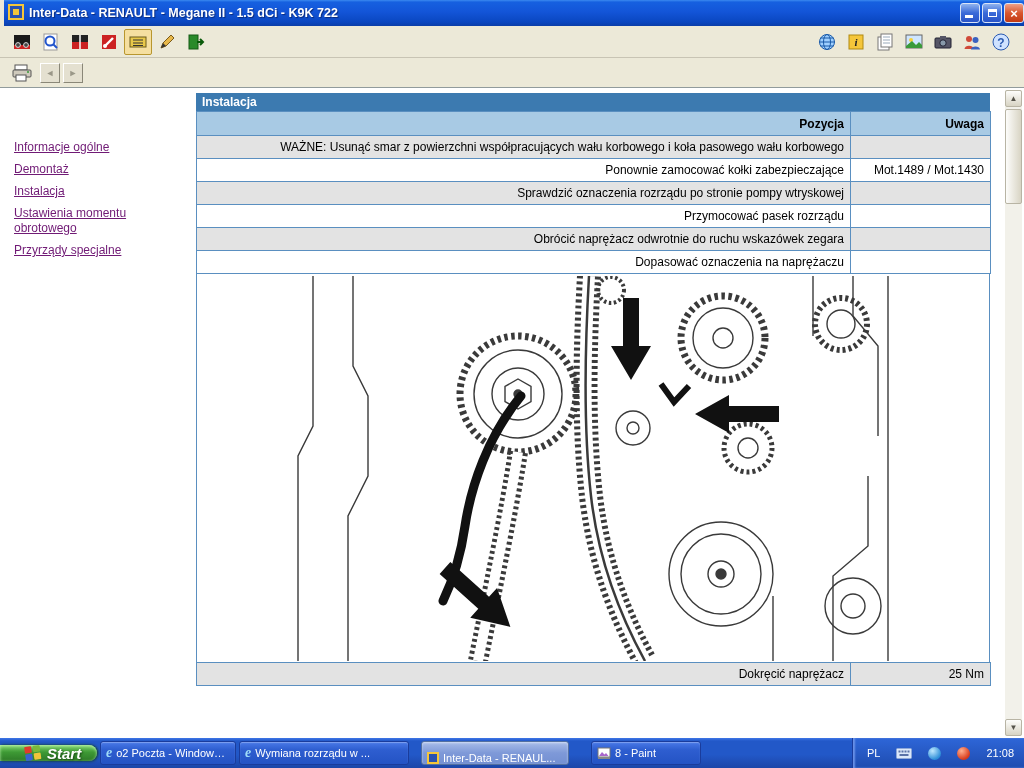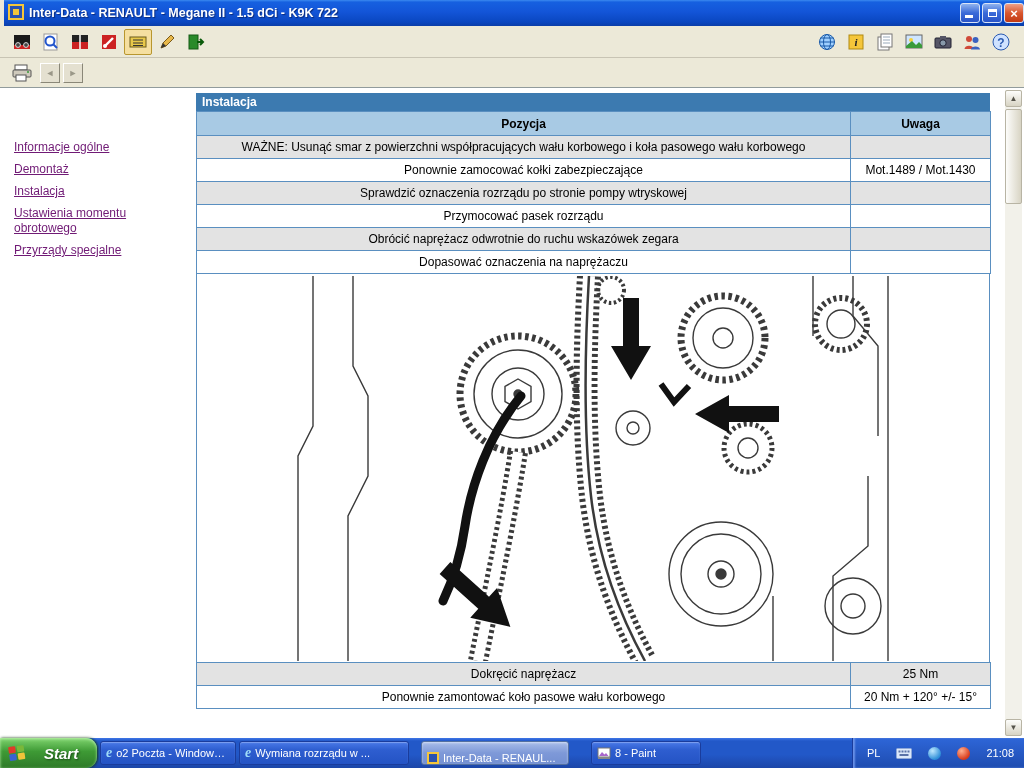--- a/index.html
+++ b/index.html
@@ -37,21 +37,21 @@
   
   .main { position:absolute; top:88px; left:0; width:1024px; height:650px; background:#fff; }
   .sidebar { position:absolute; left:0; top:0; width:196px; height:650px; padding:52px 0 0 14px; }
   .side-link { display:block; color:#701a75; text-decoration:underline; margin-bottom:7px;
     width:160px; line-height:15px; cursor:pointer; }
 
   .content { position:absolute; left:196px; top:5px; width:794px; }
   .section-header { height:18px; line-height:18px; background:#3C7AB0; color:#fff;
     font-weight:bold; padding:0 6px; }
   table.dt { width:794px; border-collapse:collapse; table-layout:fixed; }
-  table.dt td, table.dt th { border:1px solid #5A8FC0; padding:4px 6px; text-align:center;
+  table.dt td, table.dt th { border:1px solid #5A8FC0; padding:4px 6px; text-align:right;
     font-size:12px; overflow:hidden; white-space:nowrap; }
   table.dt th { background:#A8CAE4; font-weight:bold; height:24px; }
   .col-p { width:654px; } .col-u { width:140px; }
   tr.gray td { background:#E3E3E3; }
   tr.white td { background:#fff; }
   .diagram-row { width:794px; height:388px; border-left:1px solid #5A8FC0;
     border-right:1px solid #5A8FC0; background:#fff; display:flex; align-items:center;
     justify-content:center; }
 
   
@@ -61,21 +61,21 @@
     display:flex; align-items:center; justify-content:center; cursor:pointer; border-radius:2px; }
   .sb-up { top:0; } .sb-down { bottom:0; }
   .sb-thumb { position:absolute; left:0; top:19px; width:17px; height:95px;
     background:linear-gradient(90deg,#FDFDFB,#D8D4C4); border:1px solid #B8B4A4;
     border-radius:2px; cursor:pointer; }
 
   
   .taskbar { position:absolute; left:0; bottom:0; width:1024px; height:30px;
     background:linear-gradient(180deg,#3E76E8 0%,#2258C8 10%,#2258C8 55%,#1C46A8 100%);
     display:flex; align-items:center; }
-  .start-btn { height:30px; width:97px; display:flex; align-items:center; gap:18px; padding-left:8px;
+  .start-btn { height:16px; width:97px; display:flex; align-items:center; gap:5px; padding-left:24px;
     background:linear-gradient(180deg,#7FD46F 0%,#3E9A35 45%,#2E7A28 100%);
     border-radius:0 11px 11px 0; cursor:pointer; box-shadow:inset 0 1px 3px #b8f0a8, 1px 0 3px #123a0e; }
   .start-label { color:#fff; font-weight:bold; font-style:italic; font-size:15px;
     text-shadow:1px 1px 2px #1a4a14; }
   .task-btn { height:24px; margin-left:3px; border-radius:3px; border:1px solid #1A3C9C;
     background:linear-gradient(180deg,#4A7AE8 0%,#2E5ED0 35%,#2453C4 100%);
     box-shadow:inset 0 1px 1px #7FA0F0; color:#fff; font-size:11px; display:flex;
     align-items:center; gap:4px; padding:0 5px; overflow:hidden; white-space:nowrap; cursor:pointer; }
   .task-btn .lbl { overflow:hidden; text-overflow:ellipsis; }
   .task-btn.active { background:linear-gradient(180deg,#A8BCE8 0%,#7E99D8 50%,#7490D2 100%);
@@ -331,24 +331,20 @@
           </g>
         </svg>
       </div>
 
       <table class="dt">
         <tbody>
             <tr class="gray">
           <td class="col-p">Dokręcić naprężacz</td>
           <td class="col-u">25 Nm</td>
         </tr>
-        <tr class="white">
-          <td>Ponownie zamontować koło pasowe wału korbowego</td>
-          <td>20 Nm + 120° +/- 15°</td>
-        </tr>
       </tbody>
         </table>
     </div>
 
     <div class="scrollbar">
       <div class="sb-btn sb-up">
           <span>▲</span>
         </div>
       <div class="sb-thumb"></div>
       <div class="sb-btn sb-down">

